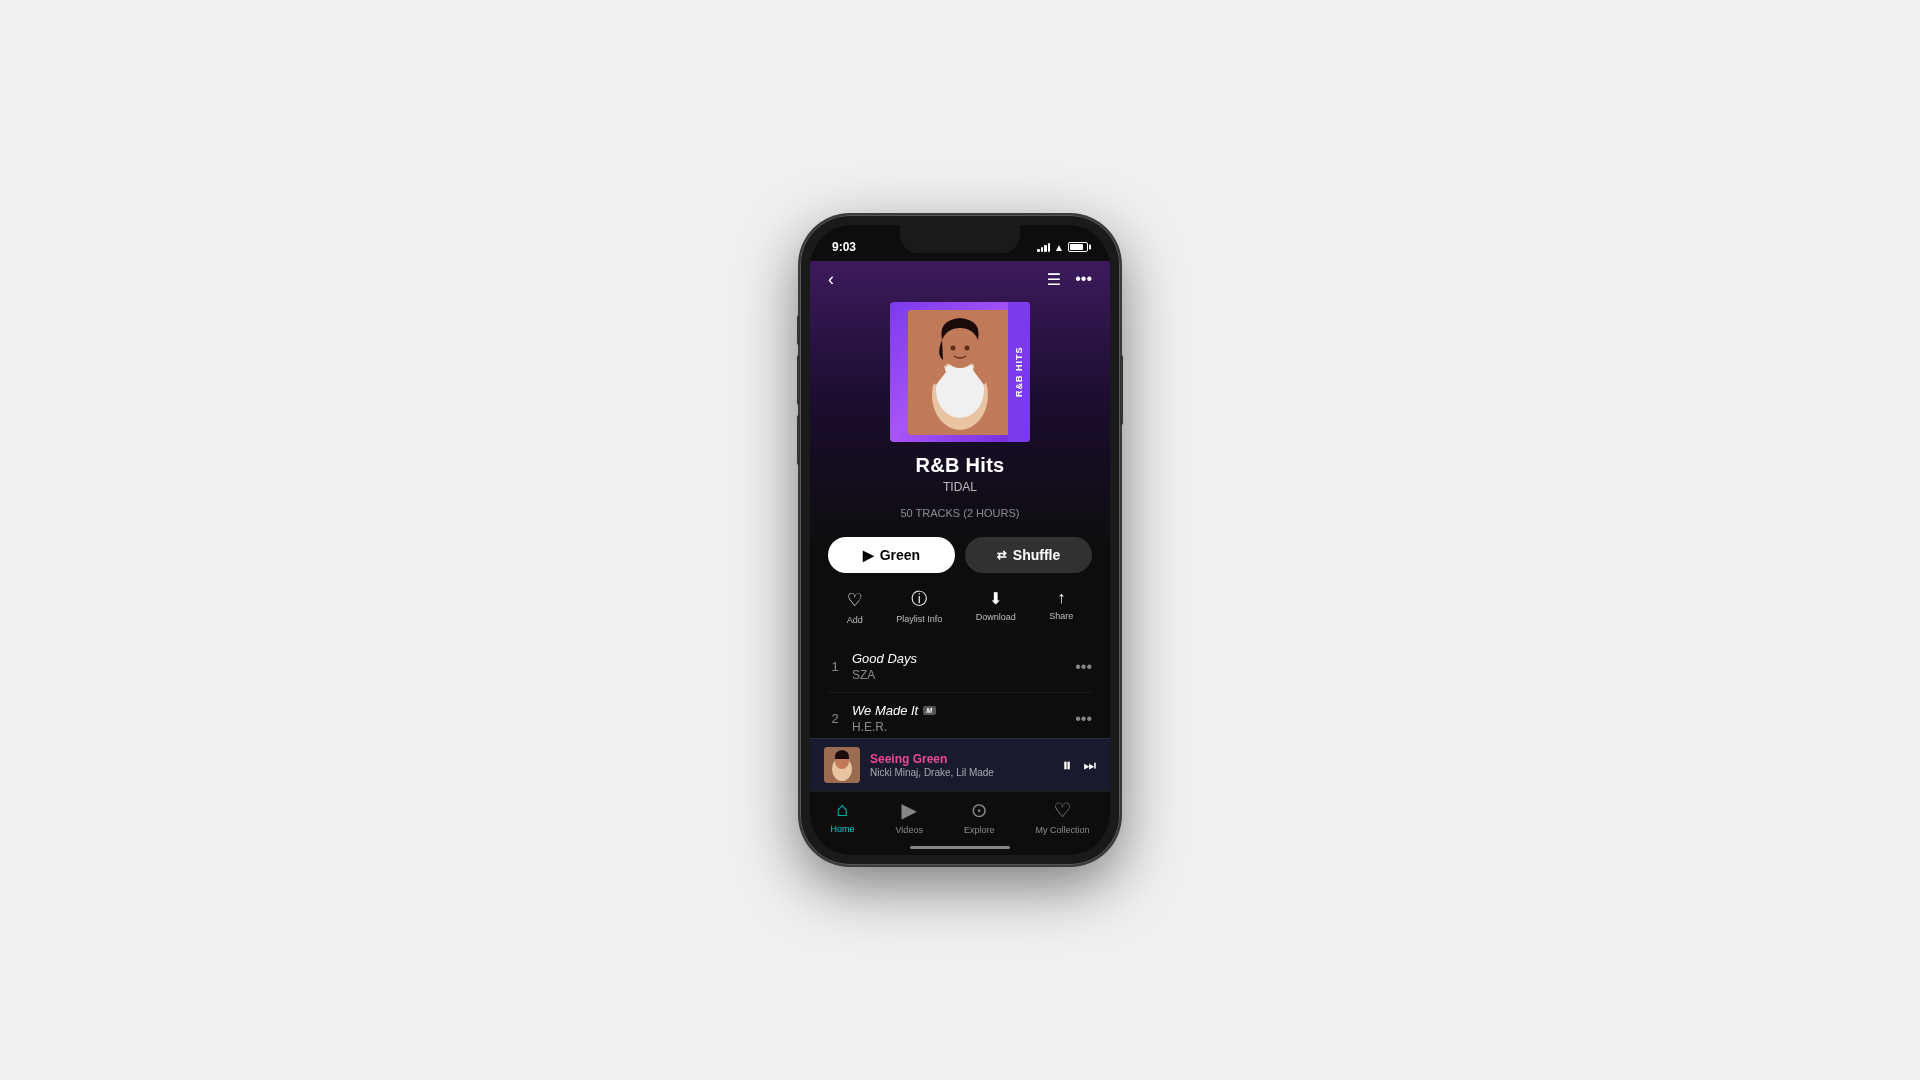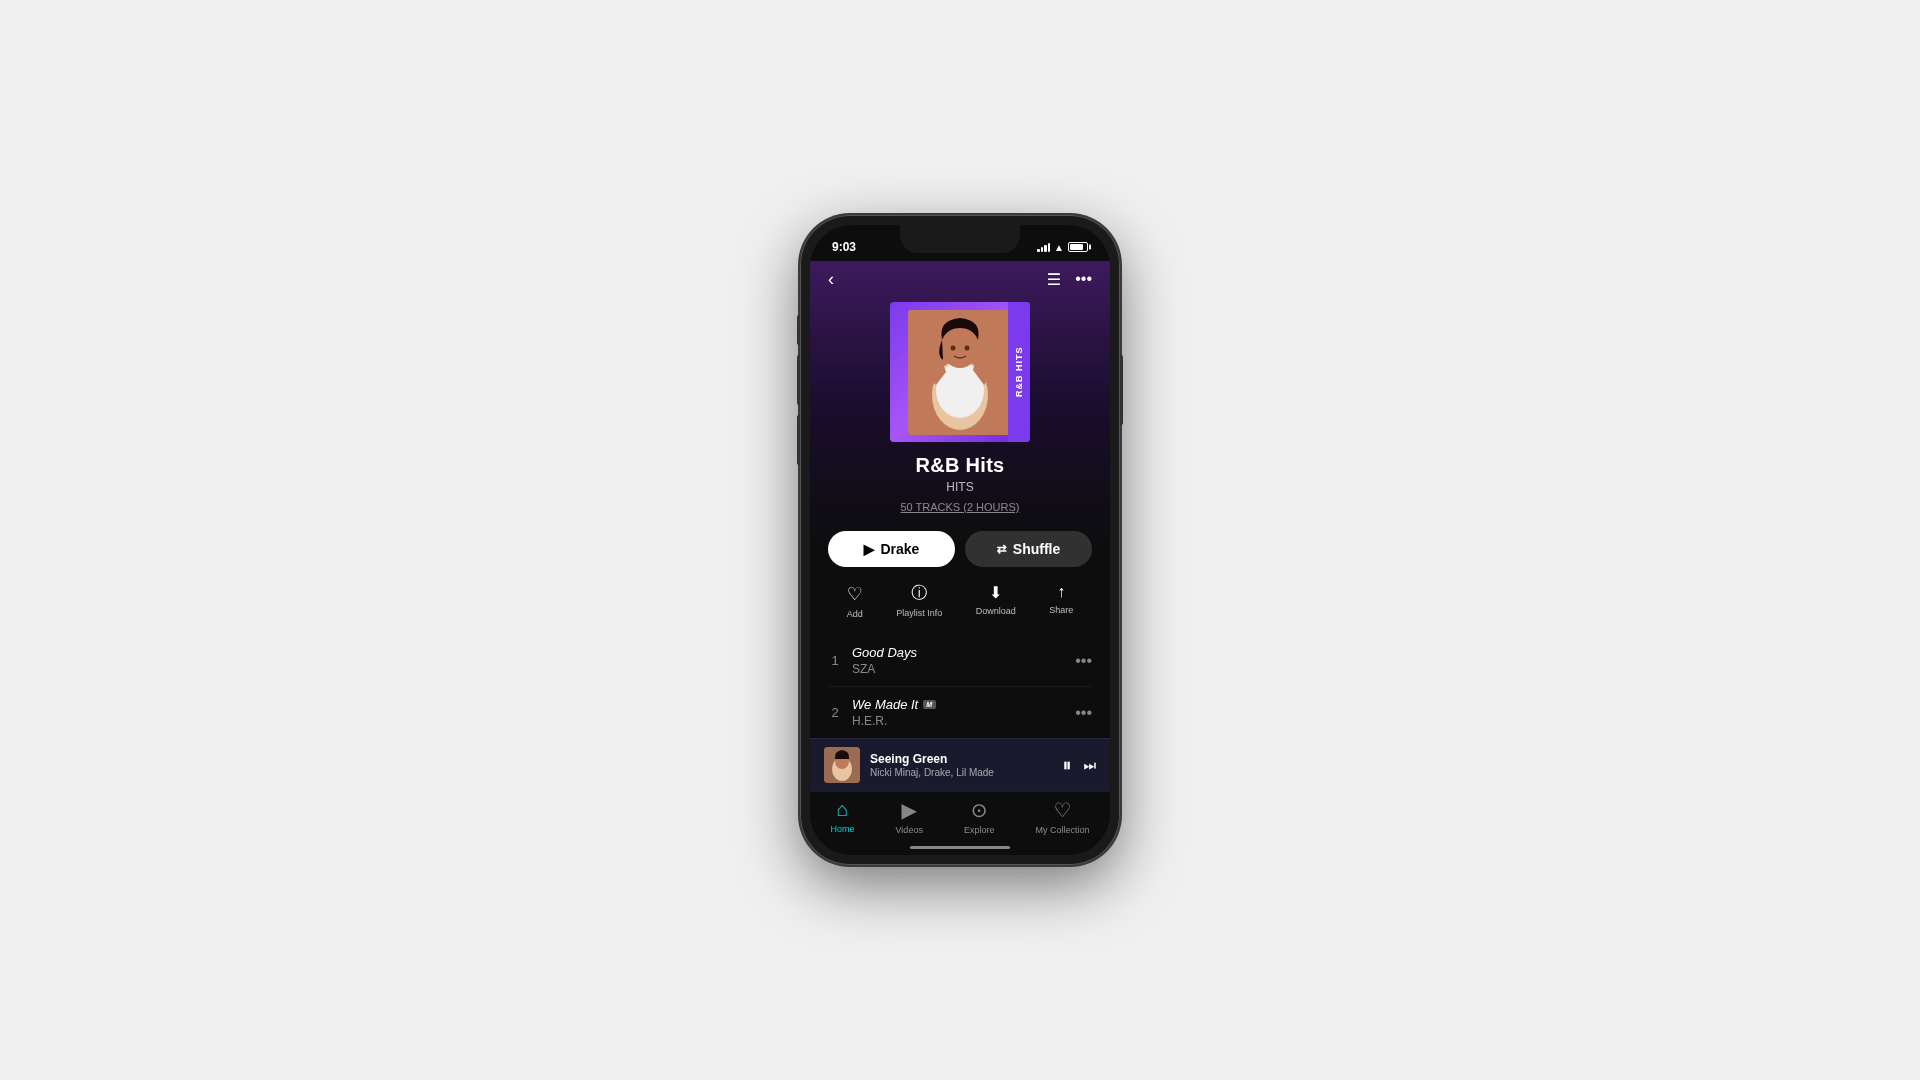--- a/index.html
+++ b/index.html
@@ -214,22 +214,21 @@
 
     .playlist-curator {
       color: rgba(255,255,255,0.7);
       font-size: 12px;
       margin-top: 3px;
     }
 
     .playlist-meta {
       color: rgba(255,255,255,0.5);
       font-size: 11px;
-      margin-top: 7px;
-      text-decoration: underline;
+      margin-top: 13px;
     }
 
     
     .button-row {
       display: flex;
       gap: 10px;
       padding: 8px 18px 12px;
       justify-content: center;
     }
 
@@ -379,21 +378,21 @@
       width: 100%;
       height: 100%;
       background: linear-gradient(135deg, #9b6b52 0%, #7a4a32 100%);
     }
 
     .np-info {
       flex: 1;
     }
 
     .np-title {
-      color: #ffffff;
+      color: #ec4899;
       font-size: 12px;
       font-weight: 600;
     }
 
     .np-artist {
       color: rgba(255,255,255,0.6);
       font-size: 10px;
       margin-top: 1px;
     }
 
@@ -563,28 +562,28 @@
                 <path d="M 46 46 Q 52 50 58 46" stroke="#5c2d1a" stroke-width="1.5" fill="none"></path>
               </svg>
             </div>
             <div class="rnb-label">R&amp;B HITS</div>
           </div>
         </div>
       </div>
 
       <div class="playlist-info">
         <div class="playlist-title">R&amp;B Hits</div>
-        <div class="playlist-curator">HITS</div>
+        <div class="playlist-curator">TIDAL</div>
         <div class="playlist-meta">50 TRACKS (2 HOURS)</div>
       </div>
 
       <div class="button-row">
         <button class="btn-play">
           <span>▶</span>
-          <span>Drake</span>
+          <span>Green</span>
         </button>
         <button class="btn-shuffle">
           <span style="font-size:12px;">⇄</span>
           <span>Shuffle</span>
         </button>
       </div>
 
       <div class="action-icons-row">
         <div class="action-item">
           <span class="action-icon">♡</span>

